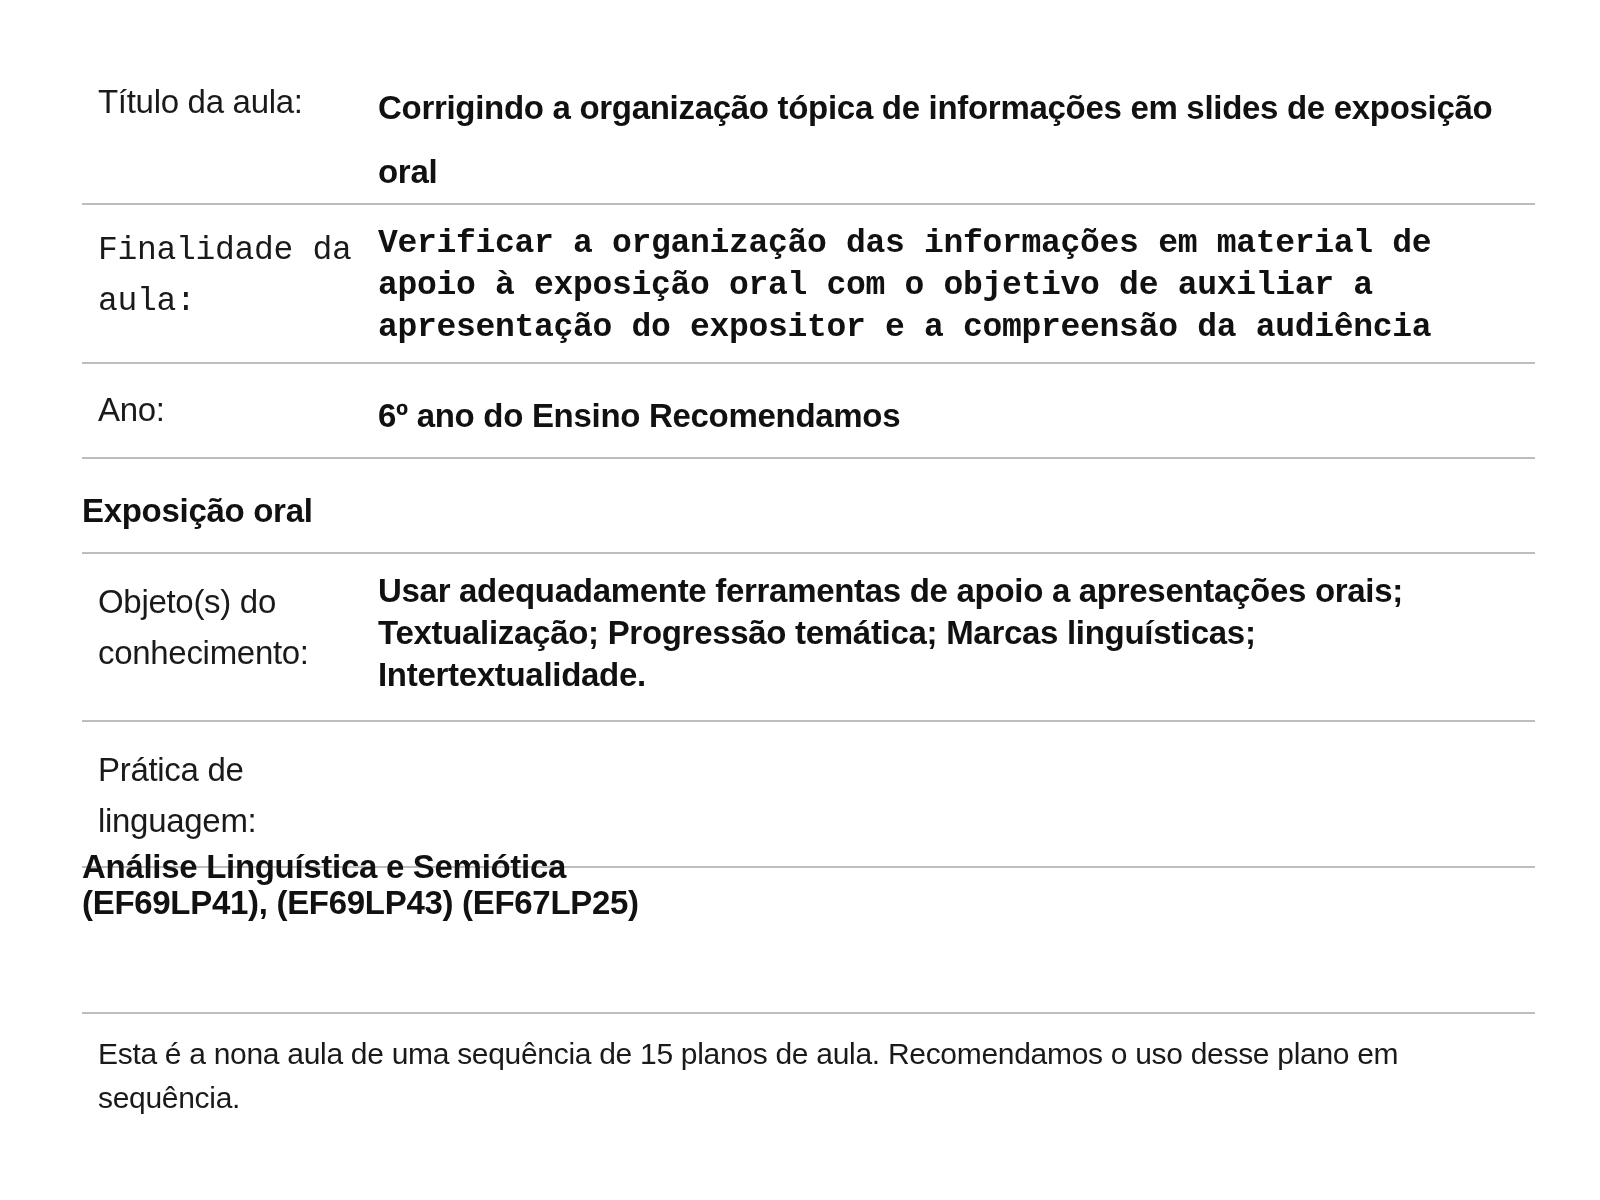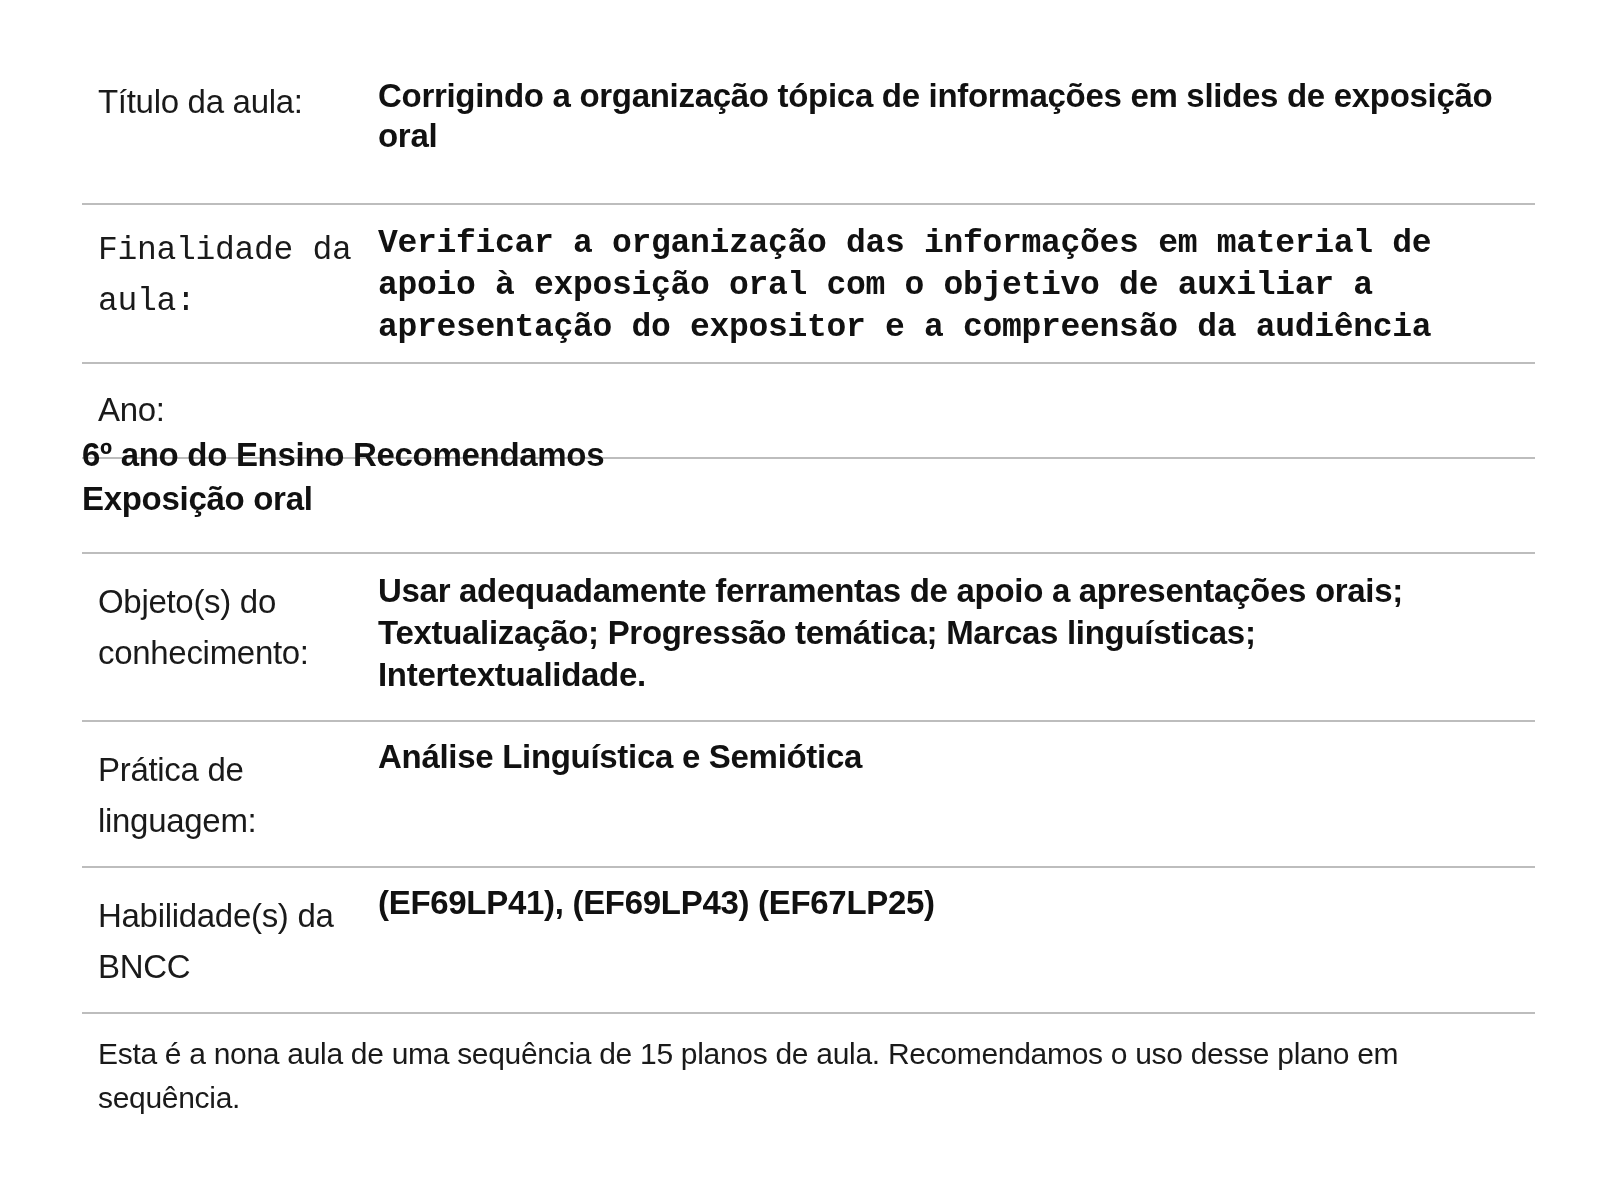--- a/index.html
+++ b/index.html
@@ -1,57 +1,56 @@
 <!DOCTYPE html>
 <html><head>
 <meta charset="utf-8">
 <style>
   html, body { margin: 0; padding: 0; background: #ffffff; }
   body { width: 1600px; height: 1200px; position: relative; overflow: hidden; color: #111111; font-family: "Liberation Sans", "DejaVu Sans", sans-serif; }
   .doc { position: absolute; left: 82px; top: 0; width: 1453px; }
   .row { display: flex; border-bottom: 2px solid #bdbdbd; box-sizing: border-box; }
   .label { width: 296px; padding-left: 16px; box-sizing: border-box; font-size: 33px; line-height: 51px; font-weight: 400; color: #1a1a1a; letter-spacing: -0.3px; }
   .value { flex: 1; font-size: 33px; line-height: 42px; font-weight: 700; color: #111111; letter-spacing: -0.3px; padding-right: 20px; }
-  .value.loose { line-height: 40px; }
+  .value.loose { line-height: 64px; }
   .note { padding-left: 16px; padding-top: 18px; font-size: 30px; line-height: 44px; color: #1a1a1a; letter-spacing: -0.3px; }
 </style>
 </head>
 <body>
 
 <div class="doc">
 
   <div class="row" style="height:205px; padding-top:76px; box-sizing:border-box;">
     <div class="label">Título da aula:</div>
     <div class="value loose">Corrigindo a organização tópica de informações em slides de exposição oral</div>
   </div>
 
   <div class="row" style="height:159px; padding-top:18px; box-sizing:border-box;font-family:Liberation Mono, monospace;">
     <div class="label" style="padding-top:2px;">Finalidade da aula:</div>
     <div class="value">Verificar a organização das informações em material de apoio à exposição oral com o objetivo de auxiliar a apresentação do expositor e a compreensão da audiência</div>
   </div>
 
-  <div class="row" style="height:95px; padding-top:20px; box-sizing:border-box;flex-direction:column;">
+  <div class="row" style="height:95px; padding-top:20px; box-sizing:border-box;">
     <div class="label">Ano:</div>
     <div class="value loose">6º ano do Ensino Recomendamos</div>
   </div>
 
   <div class="row" style="height:95px; padding-top:20px; box-sizing:border-box;">
     <div class="value loose">Exposição oral</div>
   </div>
 
   <div class="row" style="height:168px; padding-top:16px; box-sizing:border-box;">
     <div class="label" style="padding-top:6px;">Objeto(s) do conhecimento:</div>
     <div class="value">Usar adequadamente ferramentas de apoio a apresentações orais; Textualização; Progressão temática; Marcas linguísticas; Intertextualidade.</div>
   </div>
 
-  <div class="row" style="height:146px; padding-top:14px; box-sizing:border-box;">
+  <div class="row" style="height:146px; padding-top:14px; box-sizing:border-box;flex-direction:column;">
     <div class="label" style="padding-top:8px;">Prática de linguagem:</div>
     <div class="value">Análise Linguística e Semiótica</div>
   </div>
 
   <div class="row" style="height:146px; padding-top:14px; box-sizing:border-box;">
-    <div class="label" style="padding-top:8px;">Habilidade(s) da BNCC</div>
     <div class="value">(EF69LP41), (EF69LP43) (EF67LP25)</div>
   </div>
 
   <div class="note">Esta é a nona aula de uma sequência de 15 planos de aula. Recomendamos o uso desse plano em sequência.</div>
 
 </div>
 
 </body></html>

